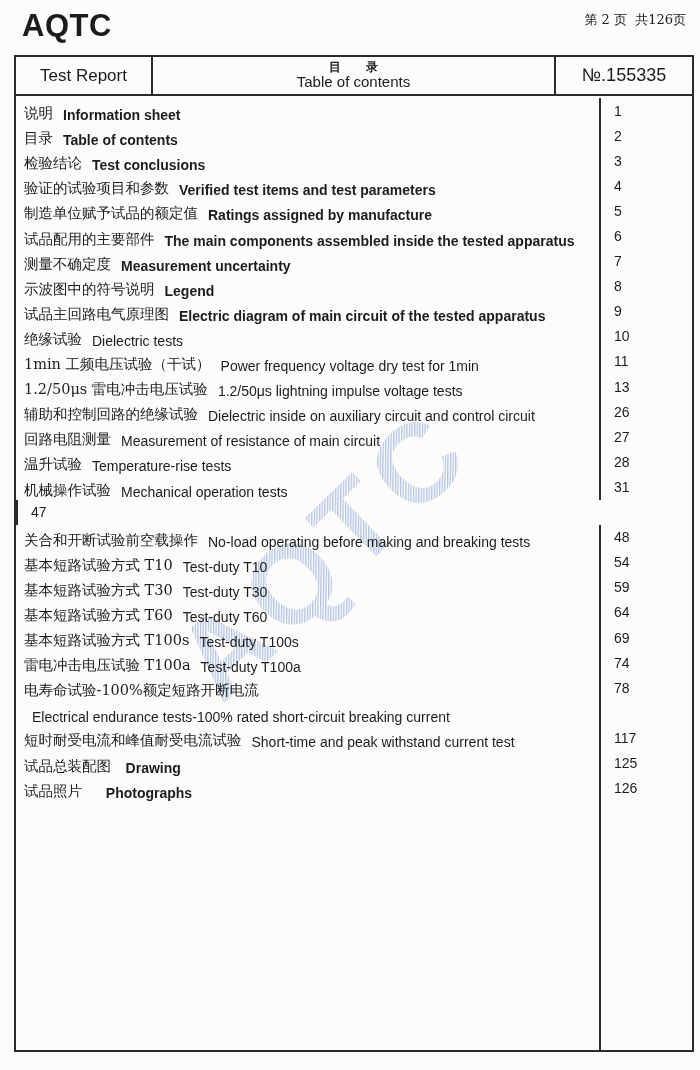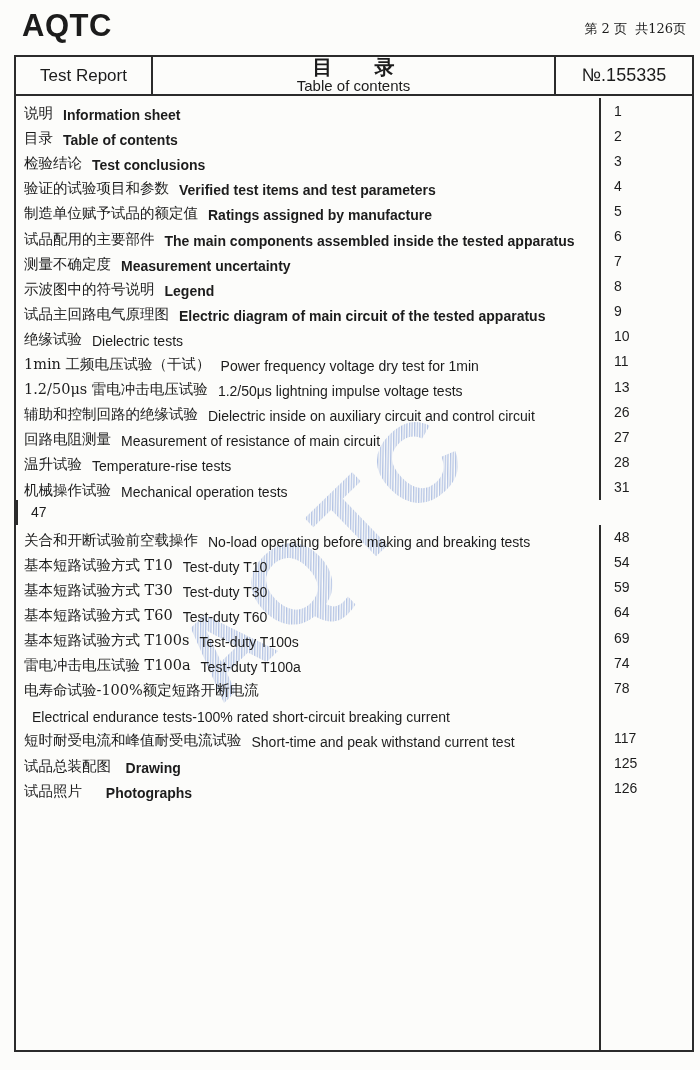--- a/index.html
+++ b/index.html
@@ -14,21 +14,21 @@
   .sheet { position: absolute; inset: 0; z-index: 1; }
   
   #watermark-svg { position: absolute; inset: 0; z-index: 0; pointer-events: none; }
 
   .logo {
     position: absolute; left: 22px; top: 8px;
     font-size: 31px; font-weight: 800; letter-spacing: 0.5px;
     font-family: "Liberation Sans", sans-serif;
   }
   .page-info {
-    position: absolute; right: 14px; top: 20px;
+    position: absolute; right: 14px; top: 11px;
     font-size: 13px;
     font-family: "DejaVu Serif", serif;
     white-space: pre;
   }
 
   .doc-table {
     position: absolute; left: 14px; top: 55px;
     width: 676px; height: 993px;
     border: 2px solid #2b2b2b;
     display: flex; flex-direction: column;
@@ -40,21 +40,21 @@
     border-right: 2px solid #2b2b2b;
     display: flex; align-items: center; justify-content: center;
     font-size: 17px;
   }
   .th-mid {
     flex: 1; display: flex; flex-direction: column;
     align-items: center; justify-content: center; line-height: 1.1;
   }
   .th-title-zh {
     font-family: "DejaVu Serif", serif;
-    font-size: 20px; font-weight: 600; white-space: pre;
+    font-size: 12px; font-weight: 600; white-space: pre;
   }
   .th-title-en { font-size: 15px; }
   .th-right {
     width: 136px; flex: none;
     border-left: 2px solid #2b2b2b;
     display: flex; align-items: center; justify-content: center;
     font-size: 18px;
   }
 
   .tbody { flex: 1; display: flex; flex-direction: column; padding-top: 2px; }

